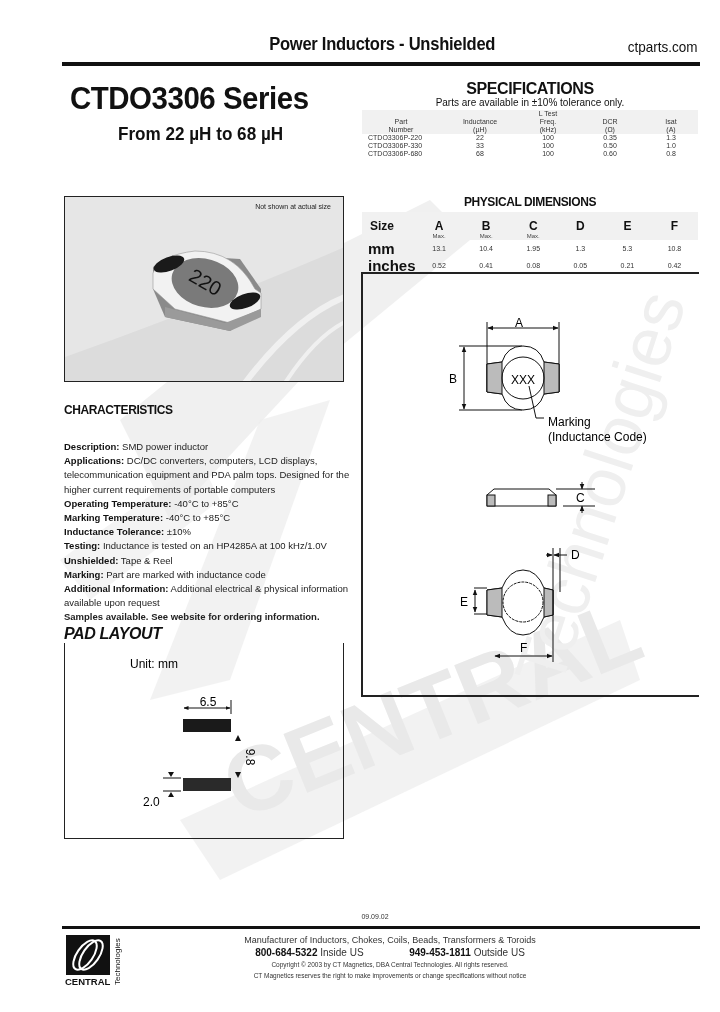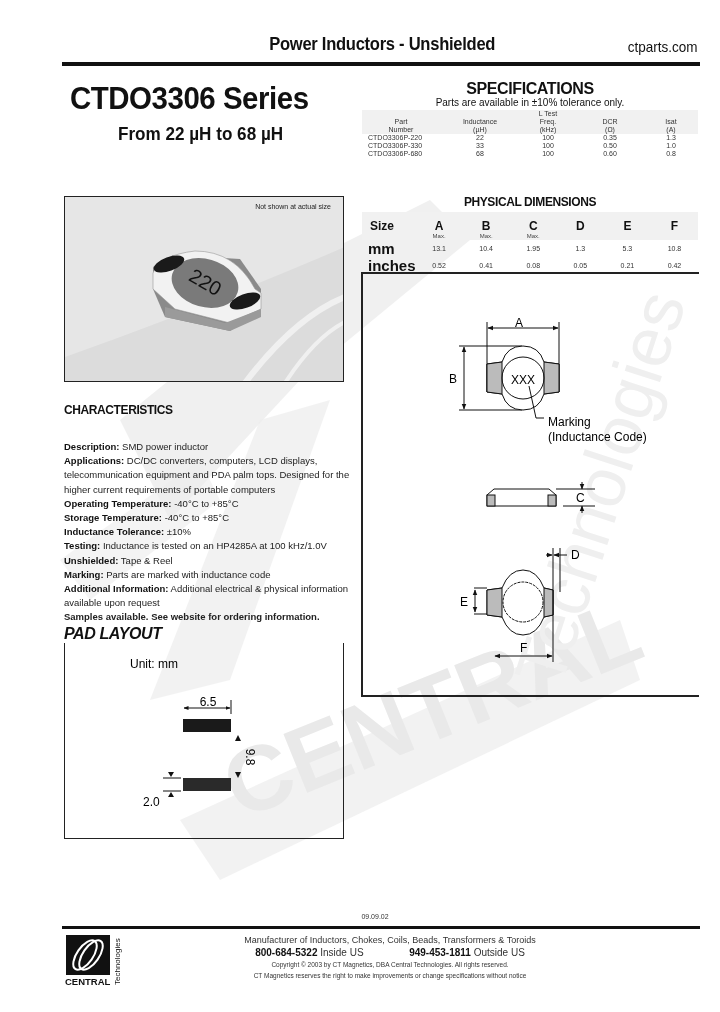--- a/index.html
+++ b/index.html
@@ -249,25 +249,25 @@
     <text x="140" y="92" text-anchor="middle" font-size="20" font-family="Liberation Sans, sans-serif" fill="#111" transform="rotate(30 140 86)">220</text>
   </svg>
   <div class="abs photo-note">Not shown at actual size</div>
 </div>
 
 <div class="abs char-title">CHARACTERISTICS</div>
 <div class="abs char-list">
   <div><b>Description:</b><span> SMD power inductor</span></div>
   <div><b>Applications:</b><span> DC/DC converters, computers, LCD displays, telecommunication equipment and PDA palm tops. Designed for the higher current requirements of portable computers</span></div>
   <div><b>Operating Temperature:</b><span> -40°C to +85°C</span></div>
-  <div><b>Storage Temperature:</b><span> -40°C to +85°C</span></div>
+  <div><b>Marking Temperature:</b><span> -40°C to +85°C</span></div>
   <div><b>Inductance Tolerance:</b><span> ±10%</span></div>
   <div><b>Testing:</b><span> Inductance is tested on an HP4285A at 100 kHz/1.0V</span></div>
   <div><b>Unshielded:</b><span> Tape &amp; Reel</span></div>
-  <div><b>Marking:</b><span> Parts are marked with inductance code</span></div>
+  <div><b>Marking:</b><span> Part are marked with inductance code</span></div>
   <div><b>Additional Information:</b><span> Additional electrical &amp; physical information available upon request</span></div>
   <div class="samples">Samples available. See website for ordering information.</div>
 </div>
 
 <div class="abs pad-title">PAD LAYOUT</div>
 <div class="abs pad-box">
   <svg width="278" height="195" viewBox="65 643 278 195" style="position:absolute;left:0;top:0;">
     <defs>
       <marker id="ar2" viewBox="0 0 10 10" refX="9" refY="5" markerWidth="5" markerHeight="5" orient="auto-start-reverse">
           <path d="M0,1 L10,5 L0,9 Z" fill="#111"></path>

